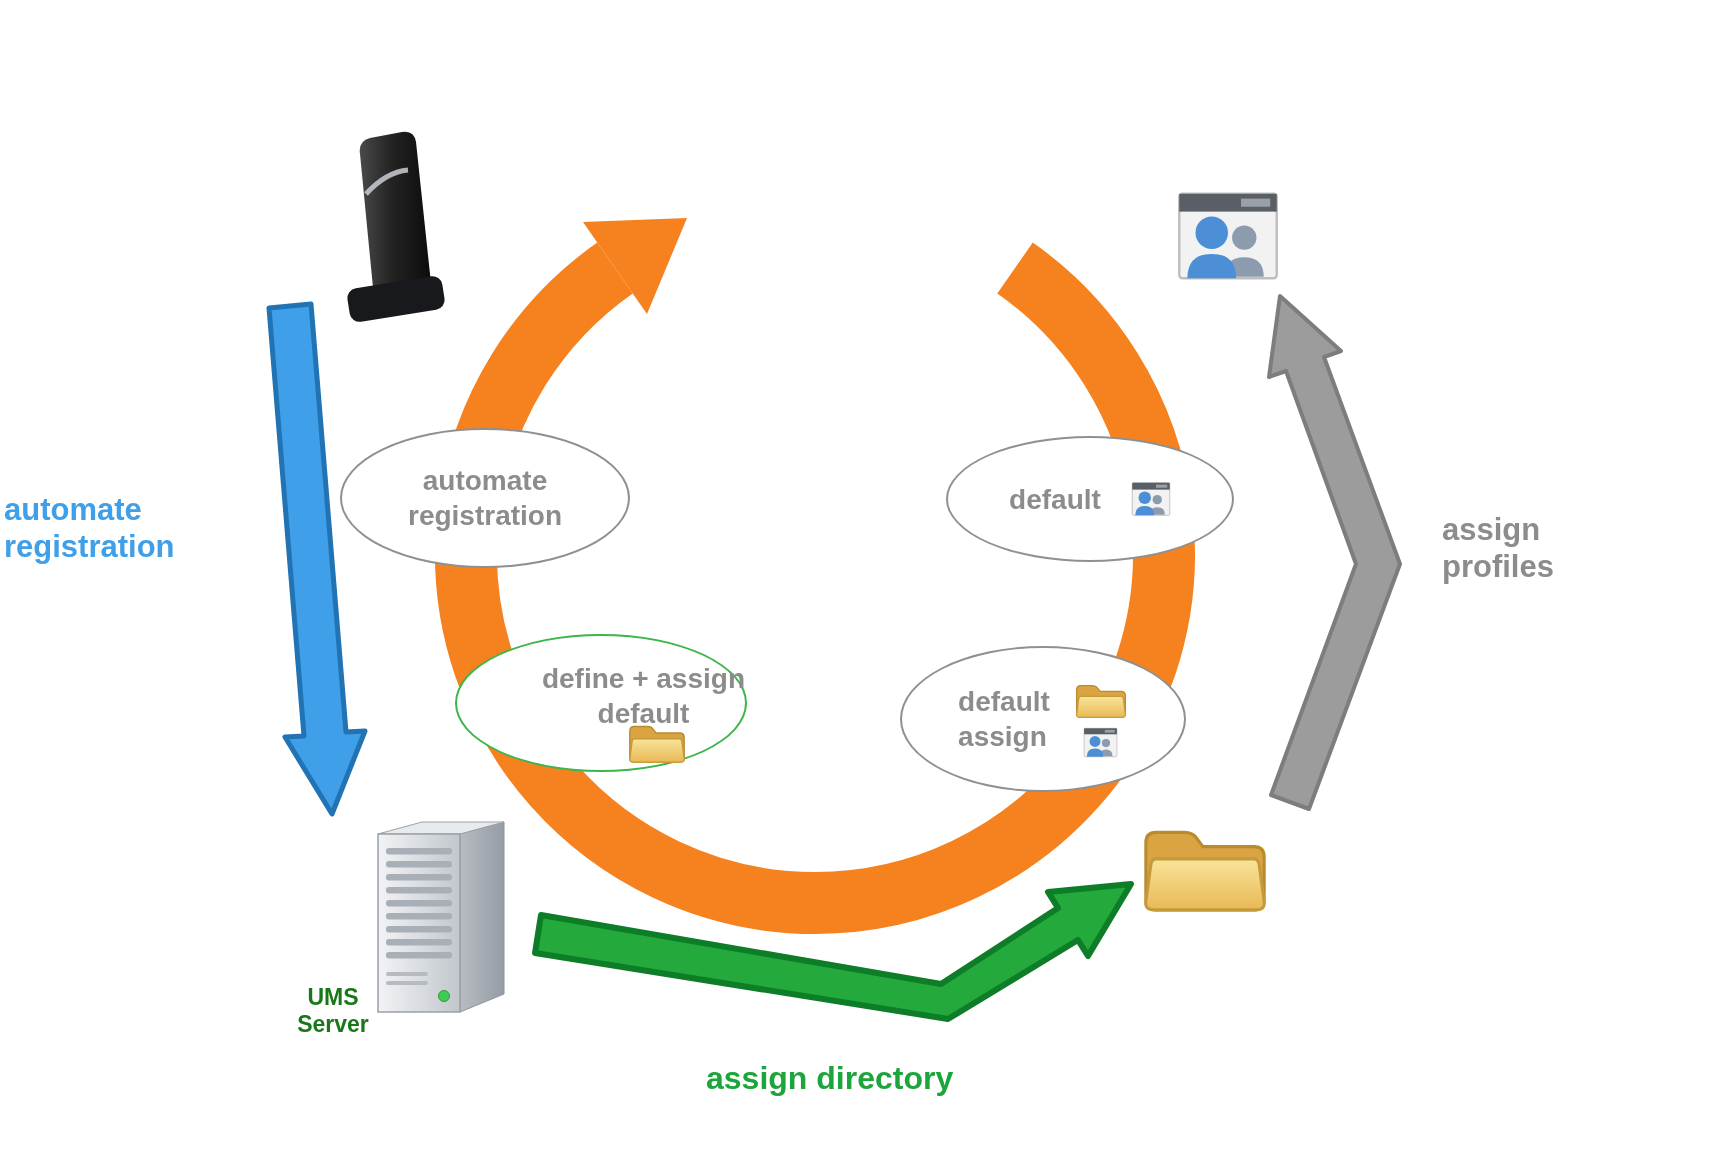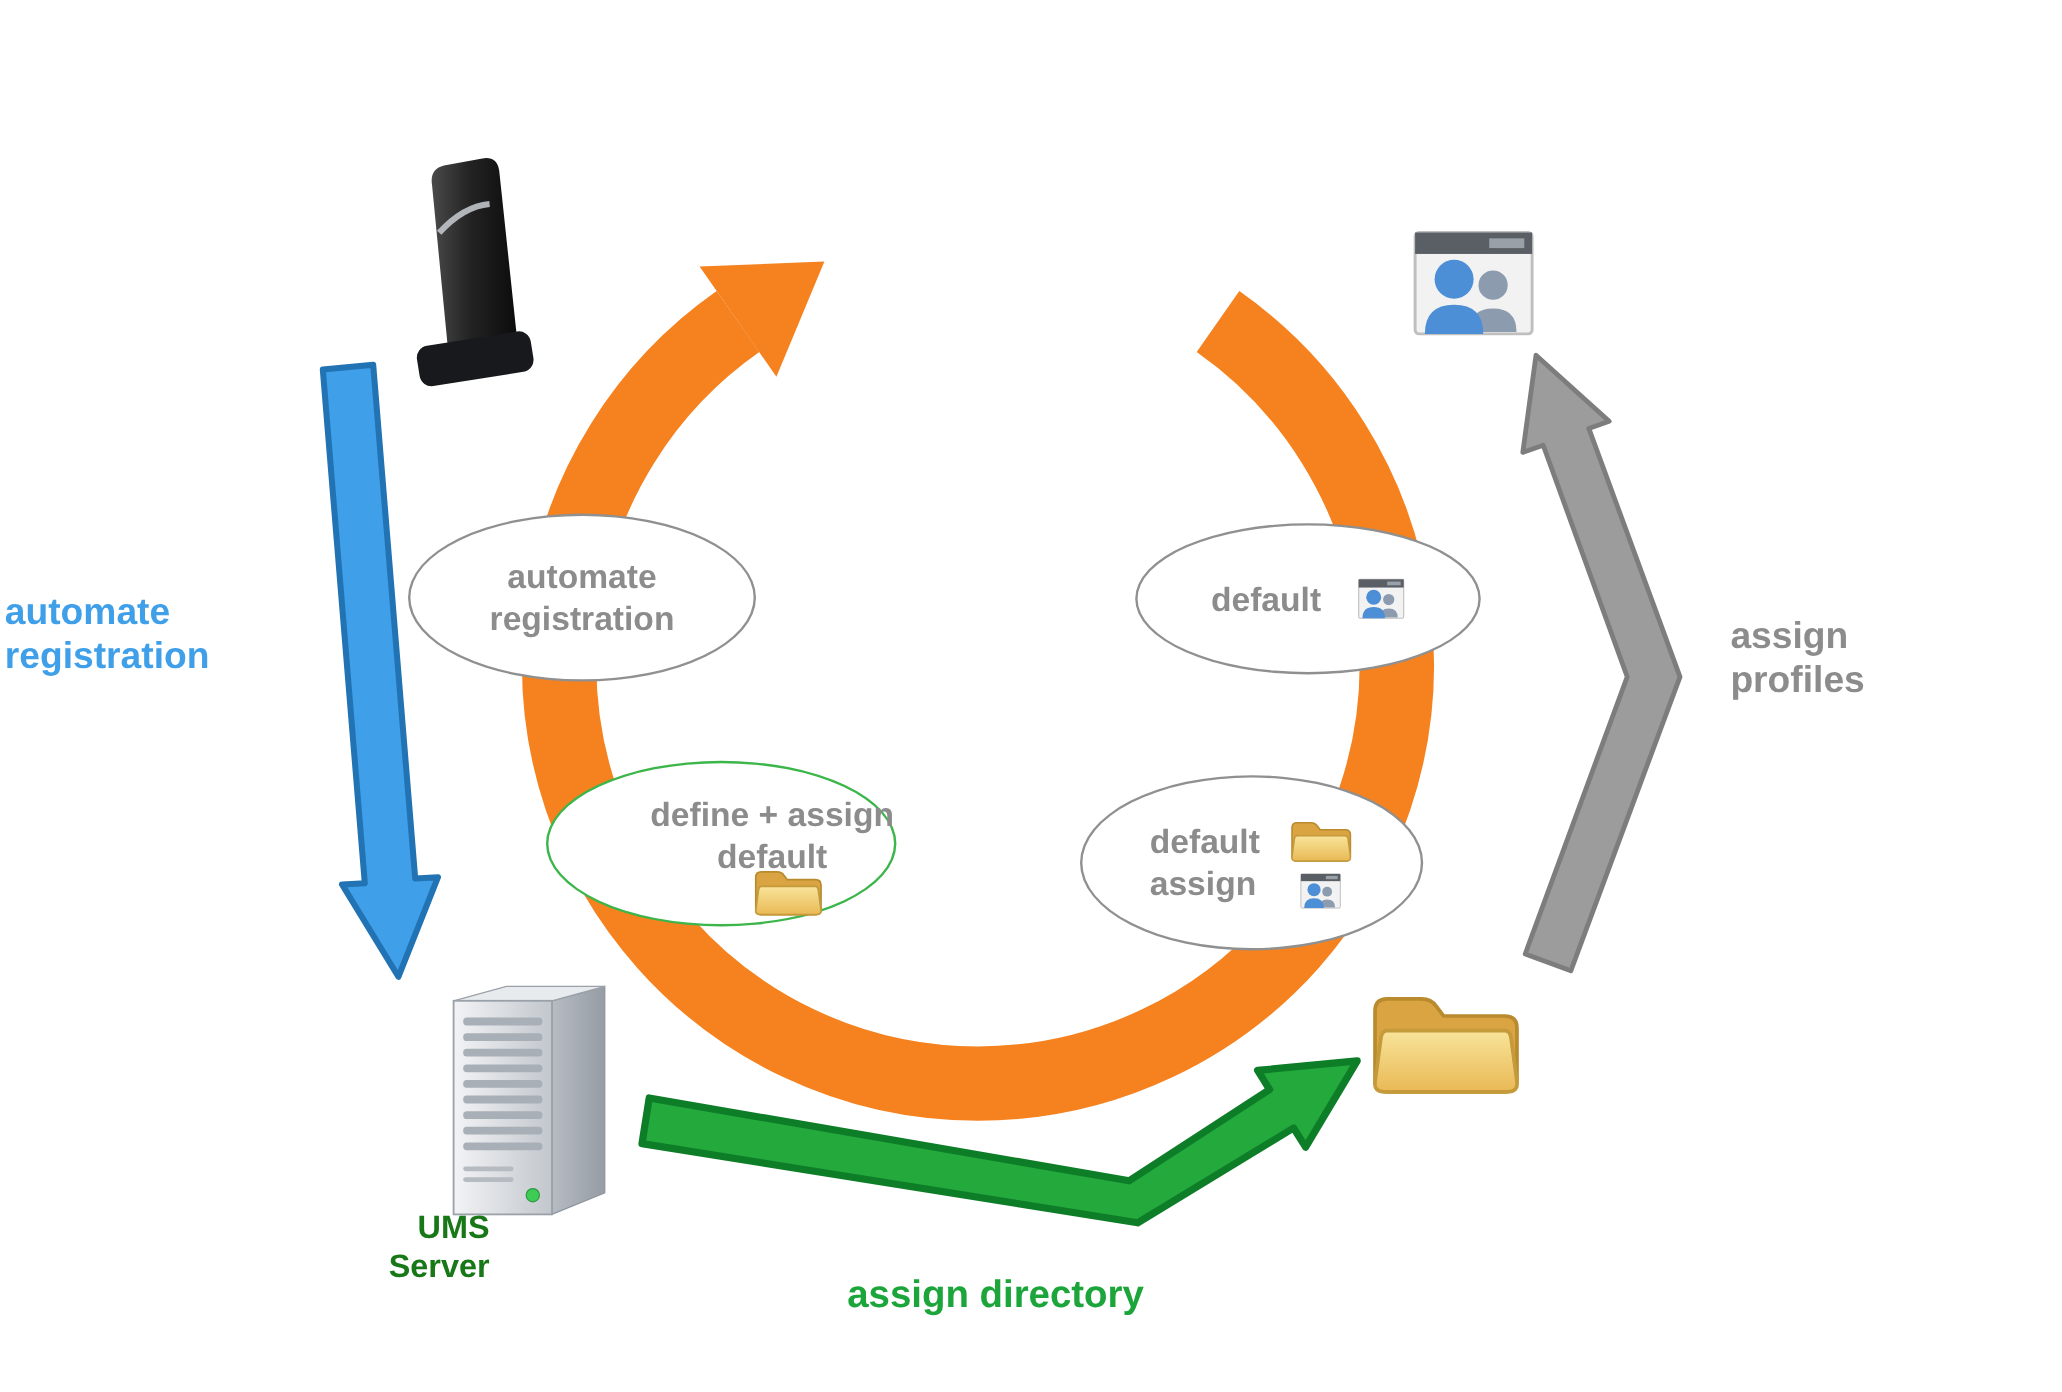--- a/index.html
+++ b/index.html
@@ -9,21 +9,21 @@
   .bg { position:absolute; left:0; top:0; width:1718px; height:1160px; }
 
   .ring      { fill:none; stroke:var(--orange); stroke-width:62; }
   .ring-head { fill:var(--orange); }
   .arrow-blue  { fill:var(--blue);  stroke:var(--blue_dark);  stroke-width:5; stroke-linejoin:round; }
   .arrow-green { fill:var(--green); stroke:var(--green_dark); stroke-width:6; stroke-linejoin:round; }
   .arrow-gray  { fill:var(--gray);  stroke:var(--gray_dark);  stroke-width:4; stroke-linejoin:round; }
 
   .label { position:absolute; font-weight:bold; white-space:pre-line; line-height:1.18; }
   .lbl-autoreg    { left:4px;    top:448px;  font-size:31px; color:var(--blue); }
-  .lbl-ums        { left:258px;  top:964px;  width:150px; text-align:right; font-size:27px; color:var(--ums_green); }
+  .lbl-ums        { left:258px;  top:940px;  width:150px; text-align:center; font-size:23px; color:var(--ums_green); }
   .lbl-assigndir  { left:706px;  top:1016px; font-size:32px; color:var(--green_text);text-align:center; }
   .lbl-assignprof { left:1442px; top:468px;  font-size:31px; color:var(--gray_text); }
 
   .bubble { position:absolute; background:#ffffff; border:2px solid var(--bubble_border);
             border-radius:50%; display:flex; align-items:center; justify-content:center;
             color:var(--gray_text); font-weight:bold; font-size:28px; line-height:1.25;
             text-align:center; white-space:pre-line; }
   .b1 { left:340px; top:384px; width:290px; height:140px; }
   .b2 { left:455px; top:590px; width:292px; height:138px; border-color:var(--bubble_green_border);justify-content:flex-end; }
   .b2 .bubble-text { margin-bottom:14px; }

